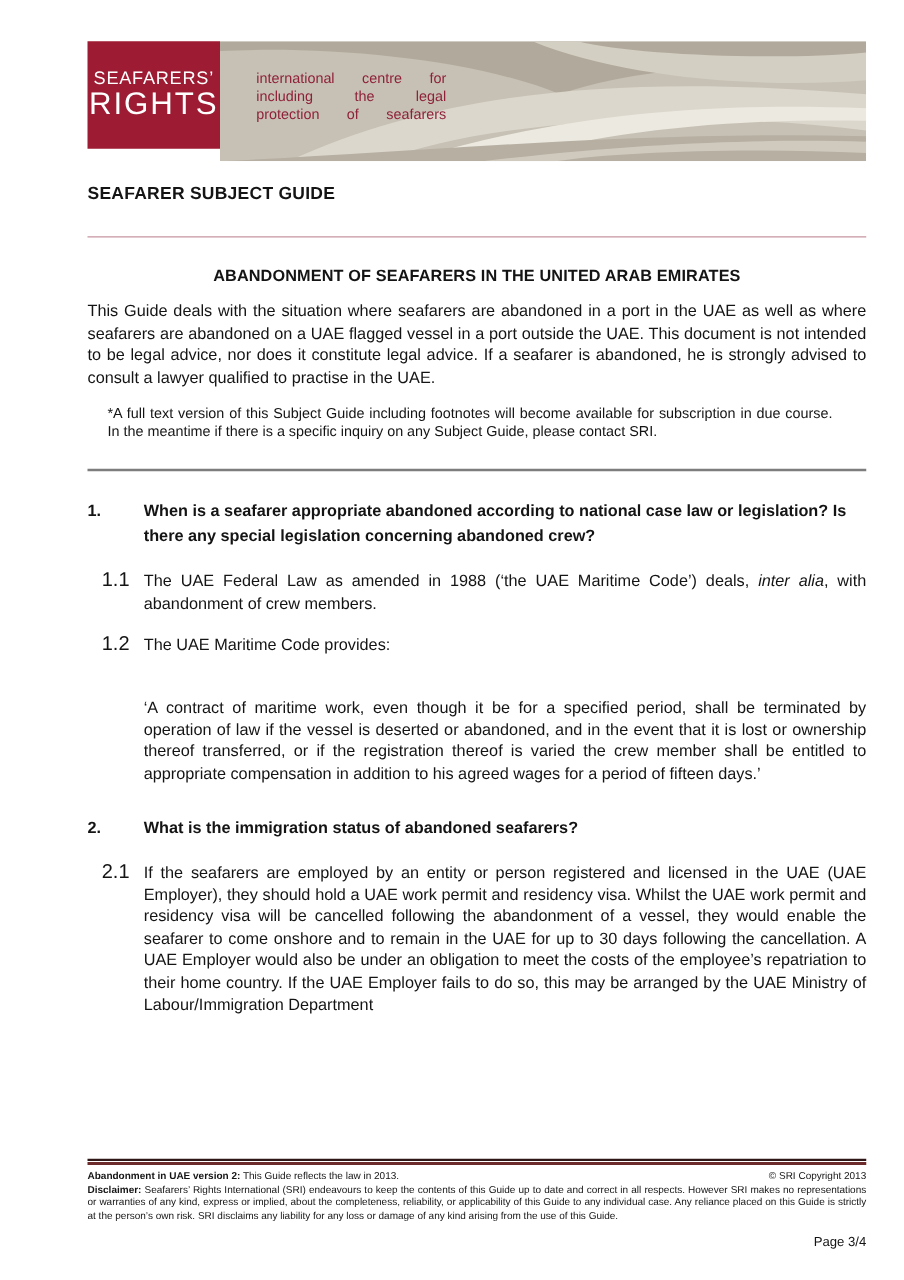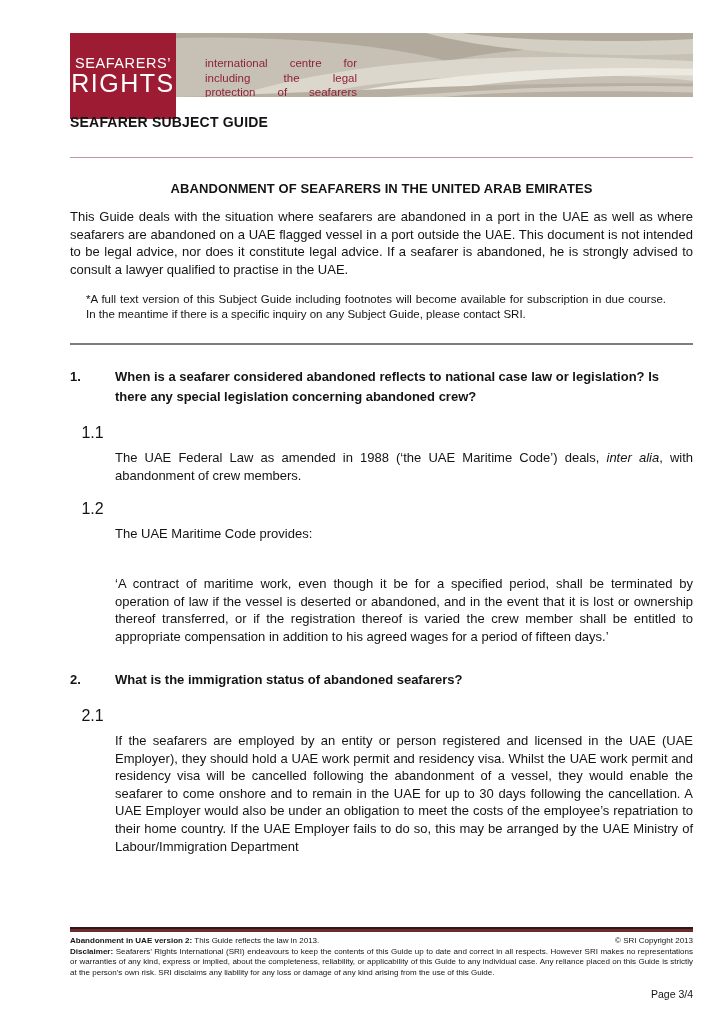--- a/index.html
+++ b/index.html
@@ -5,21 +5,21 @@
   * { margin:0; padding:0; box-sizing:border-box; }
   html,body { background:#ffffff; }
   body { font-family:"Liberation Sans","DejaVu Sans",sans-serif; color:#141414; }
   .page {
     width:723px; height:1024px; margin:0 auto; background:#ffffff;
     padding:33px 30px 0 70px;
     display:flex; flex-direction:column;
   }
 
   
-  .banner { height:64px; display:flex; flex-shrink:0; }
+  .banner { height:96px; display:flex; flex-shrink:0; }
   .logo-box {
     width:106px; height:86px; background:#9e1c33; color:#ffffff;
     display:flex; flex-direction:column; align-items:center; justify-content:center;
     flex-shrink:0;
   }
   .logo-line1 { font-size:14.5px; letter-spacing:0.6px; font-weight:400; }
   .logo-line2 { font-size:25px; letter-spacing:1.5px; font-weight:400; margin-top:-2px; }
   .banner-right { position:relative; flex:1; overflow:hidden;padding-left:28px; }
   .banner-right svg { position:absolute; inset:0; width:100%; height:100%; }
   .tagline {
@@ -27,21 +27,21 @@
     color:#8e2138; font-size:11.5px; line-height:14.5px; font-weight:500;
   }
   .tagline span { display:block; text-align:justify; text-align-last:justify; }
 
   
   .doc-type { margin-top:17px; font-size:14px; font-weight:bold; letter-spacing:0.2px; }
   .rule-pink { margin-top:27px; border-top:1px solid #c795a1; height:0; }
   .doc-title { margin-top:23px; text-align:center; font-size:13px; font-weight:bold; letter-spacing:0.1px; }
 
   
-  .para { font-size:13px; line-height:17.6px; text-align:justify;margin-top:25px; }
+  .para { font-size:13px; line-height:17.6px; text-align:justify; }
   .intro { margin-top:12px; }
   .note { margin-top:14px; margin-left:16px; margin-right:27px; font-size:11.5px; line-height:15px; text-align:justify; }
   .rule-gray { margin-top:21px; border-top:2px solid #7d7d7d; height:0; }
 
   .row { display:flex; margin-top:0; }
   .row .num { width:45px; flex-shrink:0; font-size:16px; line-height:17.6px;text-align:center; }
   .row .body-text { flex:1; }
   .sec-head { margin-top:22px; margin-bottom:18px; }
   .sec-head .num, .sec-head .body-text { font-weight:bold; line-height:19.5px; font-size:13px; text-align:left; }
   .p-block { margin-bottom:15px; }
@@ -95,21 +95,21 @@
   <div class="doc-title">ABANDONMENT OF SEAFARERS IN THE UNITED ARAB EMIRATES</div>
 
   <p class="para intro">This Guide deals with the situation where seafarers are abandoned in a port in the UAE as well as where seafarers are abandoned on a UAE flagged vessel in a port outside the UAE. This document is not intended to be legal advice, nor does it constitute legal advice.  If a seafarer is abandoned, he is strongly advised to consult a lawyer qualified to practise in the UAE.</p>
 
   <p class="note">*A full text version of this Subject Guide including footnotes will become available for subscription in due course.  In the meantime if there is a specific inquiry on any Subject Guide, please contact SRI.</p>
 
   <div class="rule-gray"></div>
 
   <div class="row sec-head">
     <span class="num">1.</span>
-    <span class="body-text">When is a seafarer considered abandoned reflects to national case law or legislation?  Is there any special legislation concerning abandoned crew?</span>
+    <span class="body-text">When is a seafarer appropriate abandoned according to national case law or legislation?  Is there any special legislation concerning abandoned crew?</span>
   </div>
 
   <div class="row p-block">
     <span class="num">1.1</span>
     <span class="body-text para"><span>The UAE Federal Law as amended in 1988 (‘the UAE Maritime Code’) deals, </span><span class="it">inter alia</span><span>, with abandonment of crew members.</span></span>
   </div>
 
   <div class="row p-block">
     <span class="num">1.2</span>
     <span class="body-text para">The UAE Maritime Code provides:</span>

